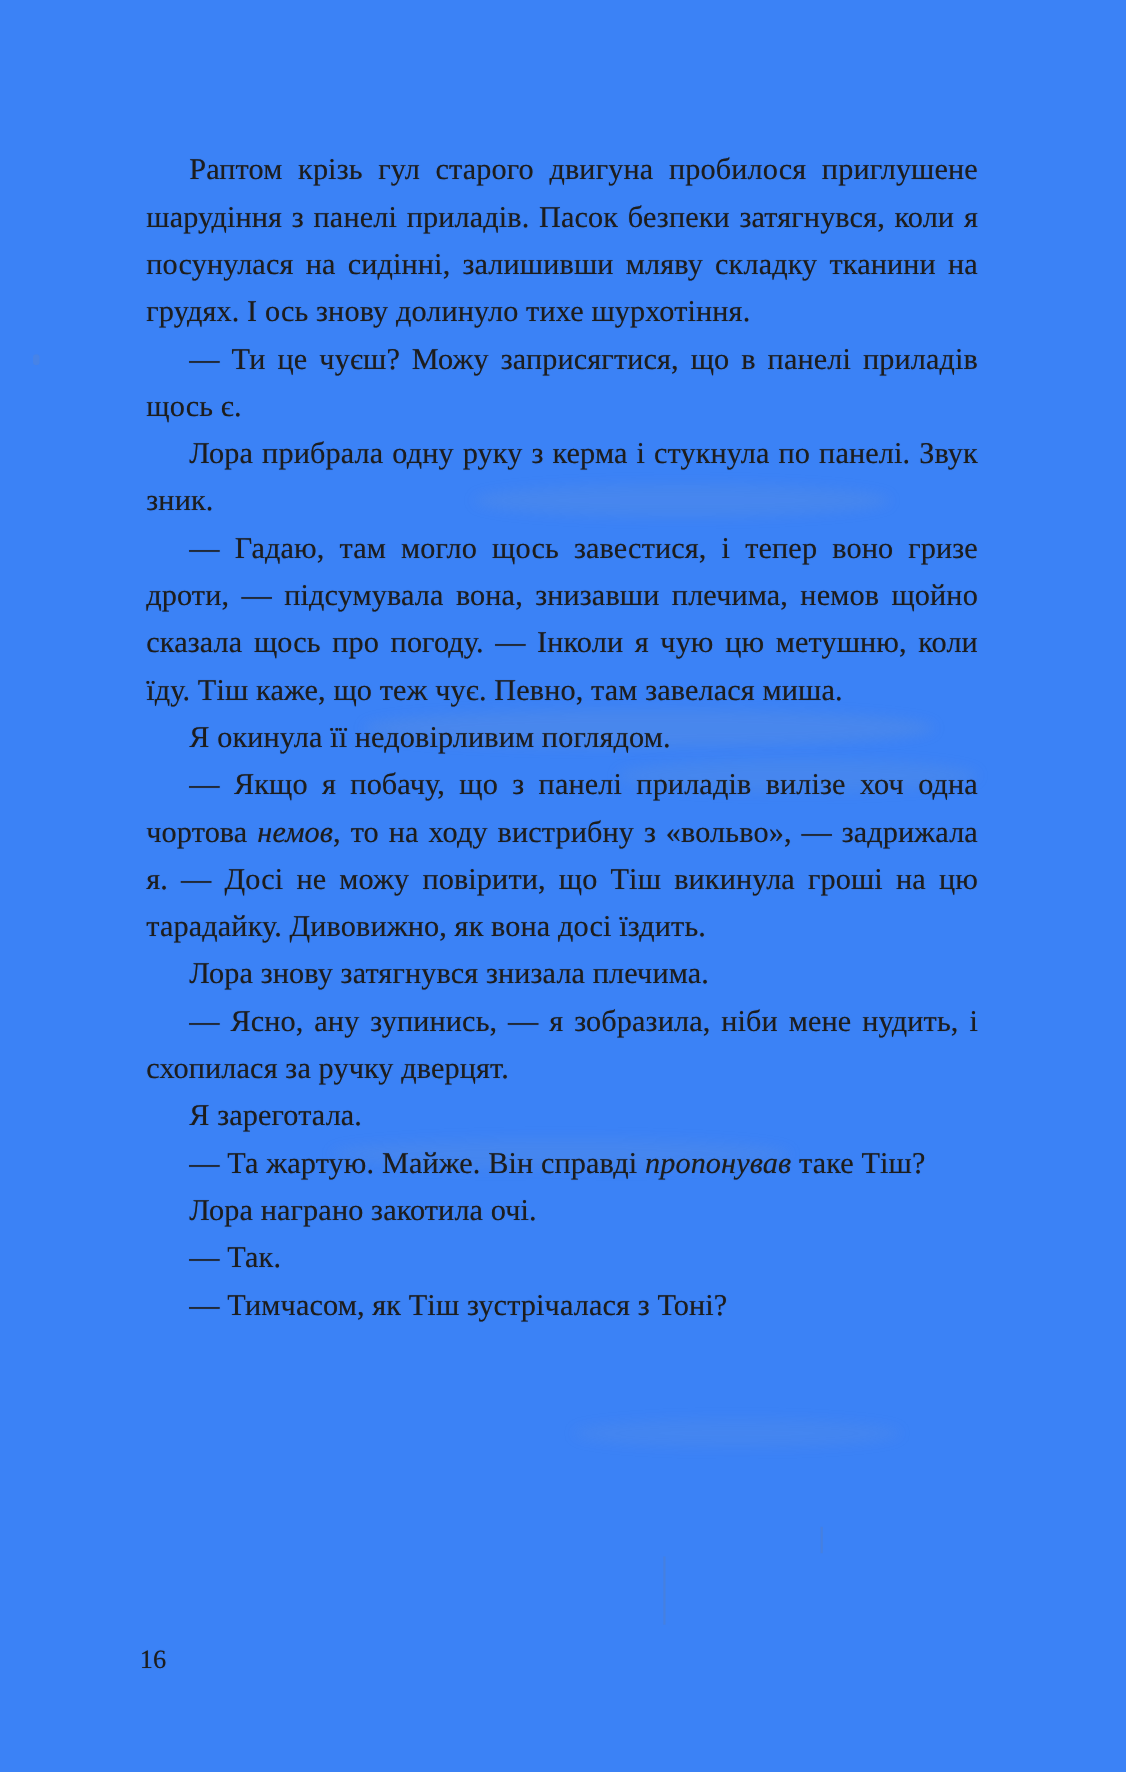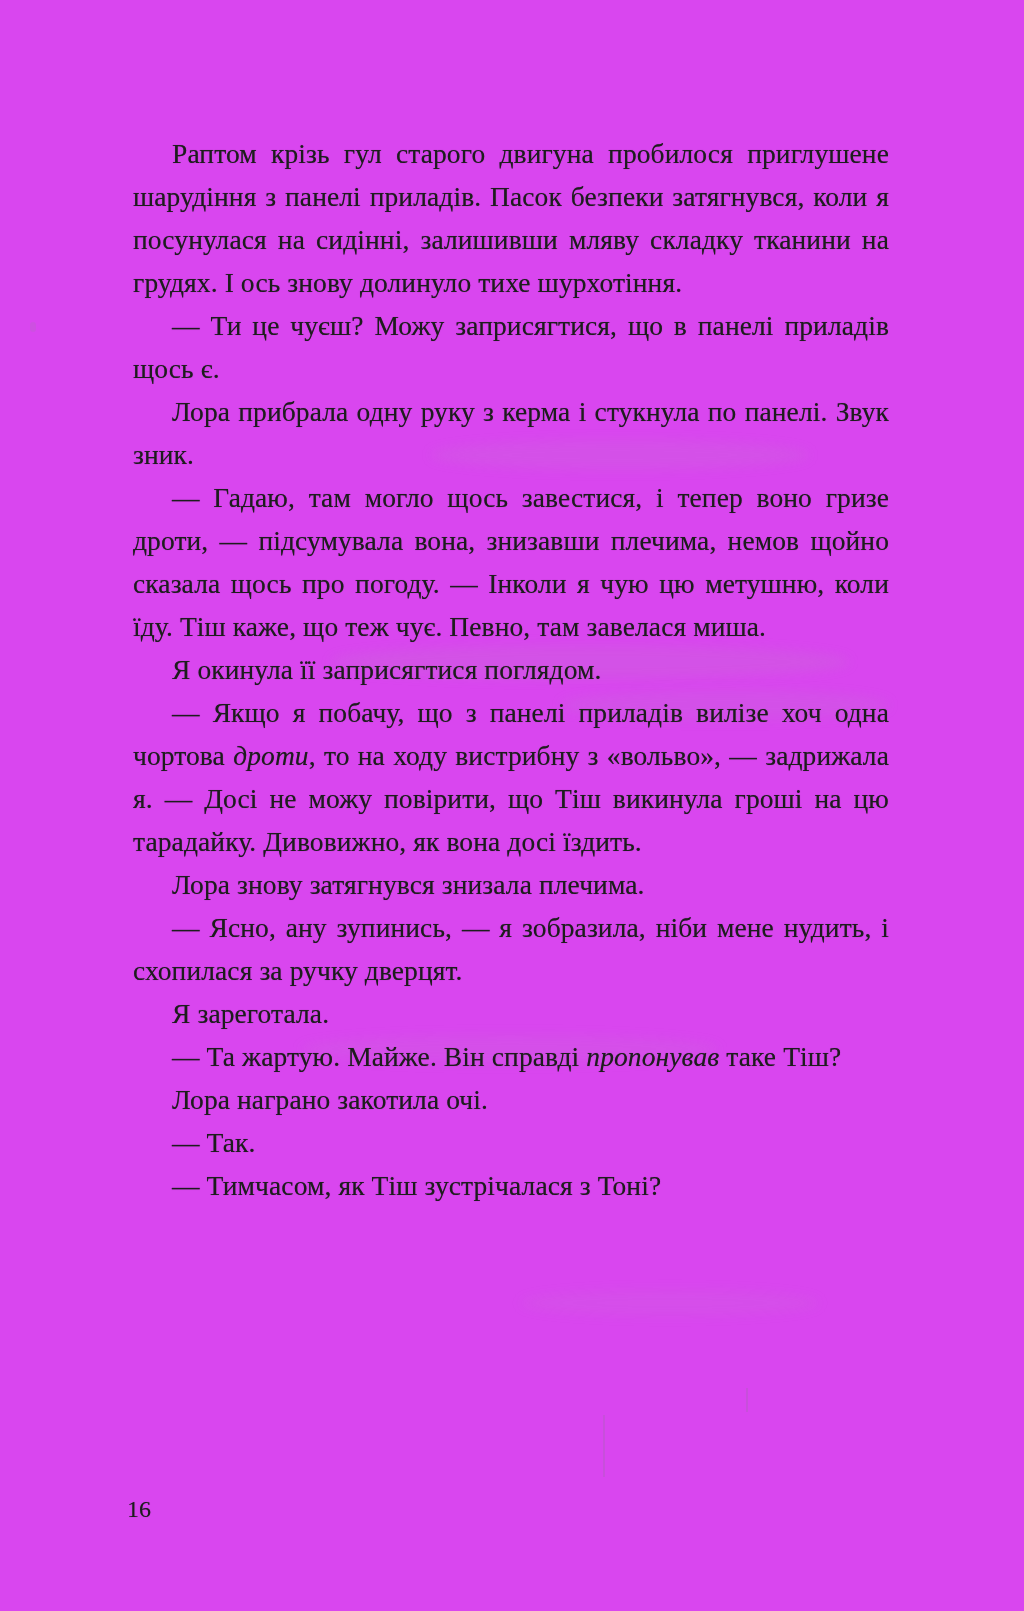--- a/index.html
+++ b/index.html
@@ -64,37 +64,37 @@
     left: 127px;
     top: 1492px;
     font-size: 24px;
     line-height: 34px;
     text-shadow: 0 0 0.7px rgba(25,25,25,0.5);
   }
 </style>
 </head>
 <body>
 
-<div class="scan-page" style="background: #d946ef;">
+<div class="scan-page" style="background: #3b82f6;">
   <div class="smudge s1"></div>
   <div class="smudge s2"></div>
   <div class="smudge s3"></div>
   <div class="smudge s4"></div>
   <div class="smudge s5"></div>
   <div class="scratch sc1"></div>
   <div class="scratch sc2"></div>
   <div class="scratch sc3"></div>
 
   <div class="text-block" style="color: rgb(29, 29, 29);">
       <p class="para"><span>Раптом крізь гул старого двигуна пробилося приглушене шарудіння з панелі приладів. Пасок безпеки затягнувся, коли я посунулася на сидінні, залишивши мляву складку тканини на грудях. І ось знову долинуло тихе шурхотіння.</span></p>
       <p class="para"><span>— Ти це чуєш? Можу заприсягтися, що в панелі приладів щось є.</span></p>
       <p class="para"><span>Лора прибрала одну руку з керма і стукнула по панелі. Звук зник.</span></p>
       <p class="para"><span>— Гадаю, там могло щось завестися, і тепер воно гризе дроти, — підсумувала вона, знизавши плечима, немов щойно сказала щось про погоду. — Інколи я чую цю метушню, коли їду. Тіш каже, що теж чує. Певно, там завелася миша.</span></p>
-      <p class="para"><span>Я окинула її заприсягтися поглядом.</span></p>
-      <p class="para"><span>— Якщо я побачу, що з панелі приладів вилізе хоч одна чортова </span><em>дроти</em><span>, то на ходу вистрибну з «вольво», — задрижала я. — Досі не можу повірити, що Тіш викинула гроші на цю тарадайку. Дивовижно, як вона досі їздить.</span></p>
+      <p class="para"><span>Я окинула її недовірливим поглядом.</span></p>
+      <p class="para"><span>— Якщо я побачу, що з панелі приладів вилізе хоч одна чортова </span><em>немов</em><span>, то на ходу вистрибну з «вольво», — задрижала я. — Досі не можу повірити, що Тіш викинула гроші на цю тарадайку. Дивовижно, як вона досі їздить.</span></p>
       <p class="para"><span>Лора знову затягнувся знизала плечима.</span></p>
       <p class="para"><span>— Ясно, ану зупинись, — я зобразила, ніби мене нудить, і схопилася за ручку дверцят.</span></p>
       <p class="para"><span>Я зареготала.</span></p>
       <p class="para"><span>— Та жартую. Майже. Він справді </span><em>пропонував</em><span> таке Тіш?</span></p>
       <p class="para"><span>Лора награно закотила очі.</span></p>
       <p class="para"><span>— Так.</span></p>
       <p class="para"><span>— Тимчасом, як Тіш зустрічалася з Тоні?</span></p>
     </div>
 
   <div class="page-number" style="color: rgb(29, 29, 29);">16</div>

